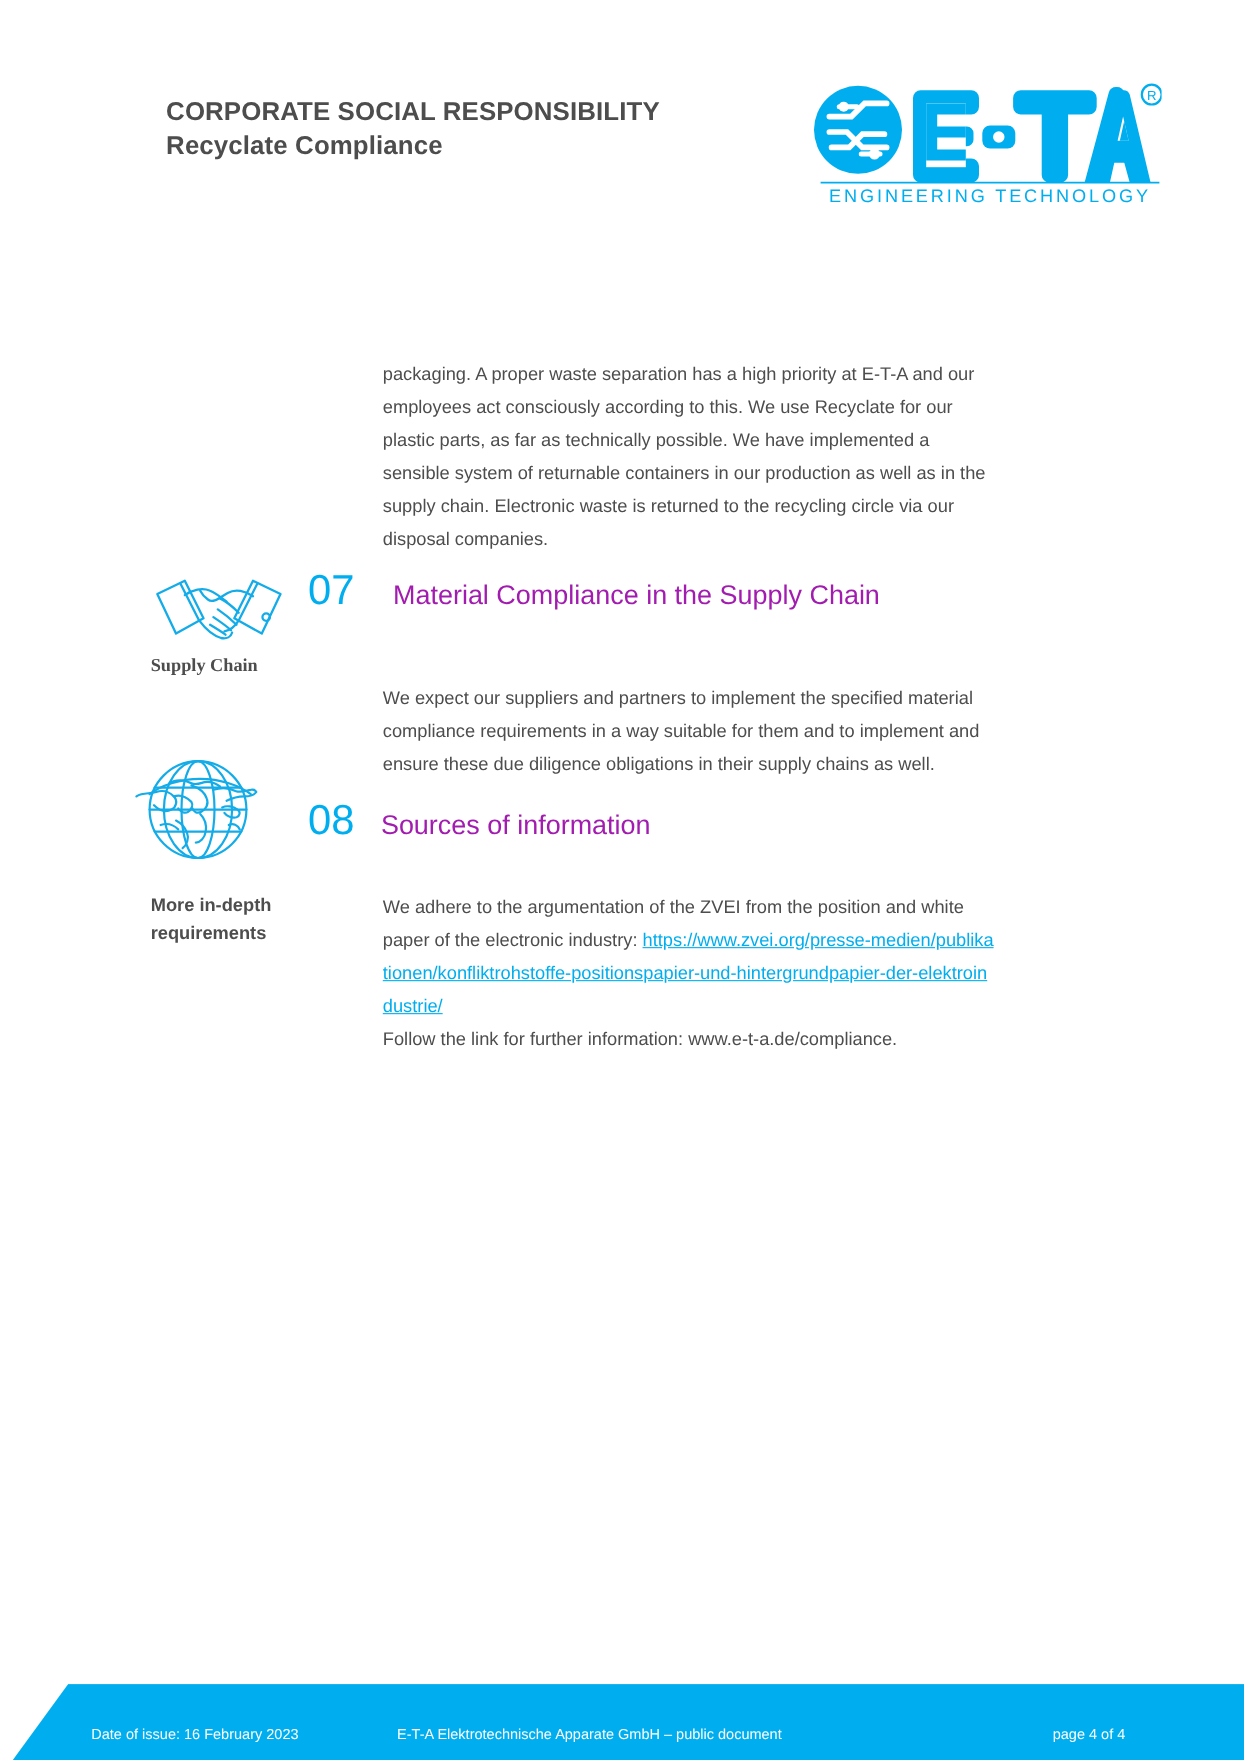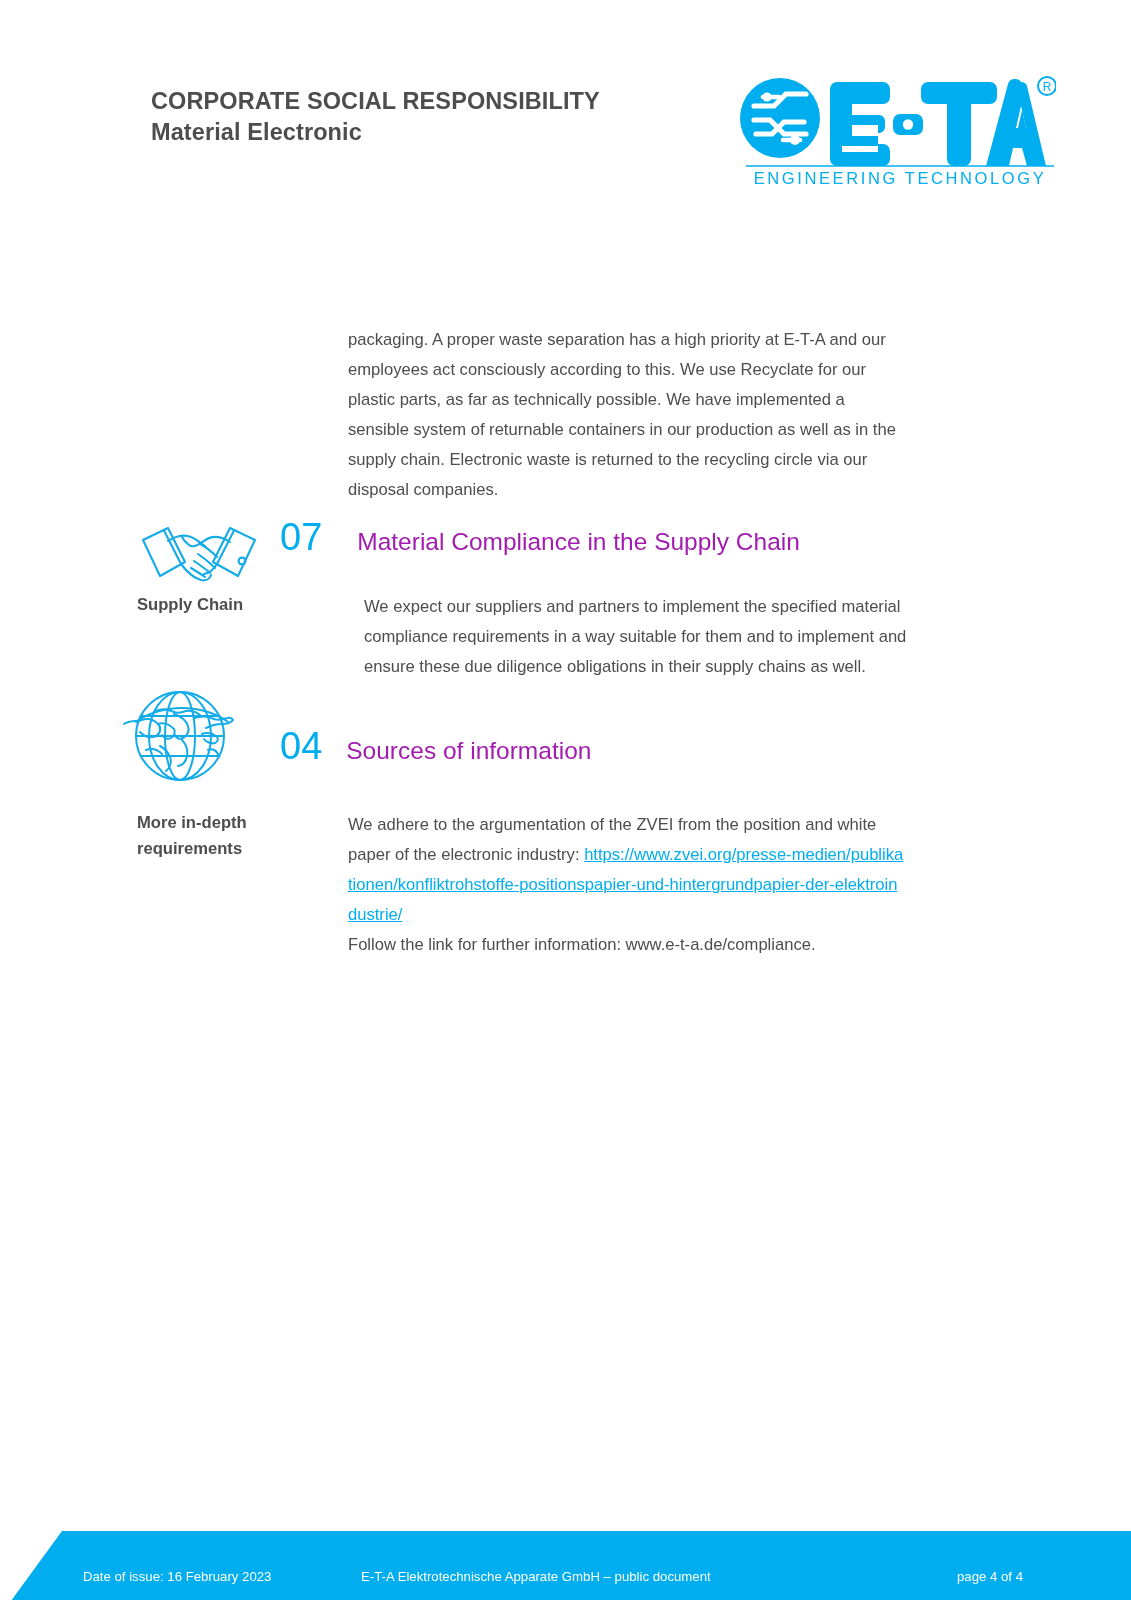--- a/index.html
+++ b/index.html
@@ -144,21 +144,21 @@
   #footer-center { left: 361px; }
   #footer-page   { left: 957px; }
 </style>
 </head>
 <body>
 
 <div id="page-header">
 
   <div id="header-title-block">
     <div class="hdr-line1">CORPORATE SOCIAL RESPONSIBILITY</div>
-    <div class="hdr-line2">Material Electronic</div>
+    <div class="hdr-line2">Recyclate Compliance</div>
   </div>
 
   <div id="brand-logo">
     <svg width="318" height="118" viewBox="0 0 318 118">
 
       <g>
         <circle cx="42" cy="48" r="40" fill="#00aeef"></circle>
         <g stroke="#ffffff" stroke-width="5.2" fill="none" stroke-linecap="round">
           <path d="M16 36 L36 36 L48 24 L68 24"></path>
           <path d="M16 50 L32 50 L46 64 L68 64"></path>
@@ -239,23 +239,23 @@
       <path d="M62 28 C68 31 74 36 79 41"></path>
     </g>
   </svg>
 </div>
 
 <div class="section-row" style="top: 518px; gap: 11px;">
   <span class="section-num">07</span>
   <span class="section-title">Material Compliance in the Supply Chain</span>
 </div>
 
-<div class="left-col side-label" style="top: 592px;">Supply Chain</div>
-
-<div class="right-col body-text" style="top: 592px; margin-left: 16px;">We expect our suppliers and partners to implement the specified material compliance requirements in a way suitable for them and to implement and ensure these due diligence obligations in their supply chains as well.</div>
+<div class="left-col side-label" style="top: 592px; font-family: Liberation Serif, serif;">Supply Chain</div>
+
+<div class="right-col body-text" style="top: 620px;">We expect our suppliers and partners to implement the specified material compliance requirements in a way suitable for them and to implement and ensure these due diligence obligations in their supply chains as well.</div>
 
 <div class="icon-box" style="left: 116px; top: 678px; width: 128px; height: 112px;">
   <svg width="128" height="112" viewBox="0 0 128 112">
     <g fill="none" stroke="#14ace8" stroke-width="2.0" stroke-linejoin="round" stroke-linecap="round">
 
       <circle cx="64" cy="58" r="44"></circle>
 
       <ellipse cx="64" cy="58" rx="15" ry="44"></ellipse>
       <ellipse cx="64" cy="58" rx="31" ry="44"></ellipse>
 
@@ -273,21 +273,21 @@
       <path d="M44 68 C48 70 52 74 54 79 C56 84 54 90 50 93"></path>
       <path d="M30 72 C36 70 42 72 46 76"></path>
       <path d="M92 72 C96 70 100 72 102 76"></path>
 
       <path d="M20 44 C30 36 48 30 66 30 C84 30 102 36 112 44"></path>
     </g>
   </svg>
 </div>
 
 <div class="section-row" style="top: 727px;">
-  <span class="section-num">04</span>
+  <span class="section-num">08</span>
   <span class="section-title">Sources of information</span>
 </div>
 
 <div class="left-col side-label" style="top: 810px;">
   <div>More in-depth</div>
   <div>requirements</div>
 </div>
 
 <div class="right-col body-text" style="top: 810px;">
   <span>We adhere to the argumentation of the ZVEI from the position and white paper of the electronic industry: </span><a class="doc-link" href="#">https://www.zvei.org/presse-medien/publikationen/konfliktrohstoffe-positionspapier-und-hintergrundpapier-der-elektroindustrie/</a><br>

